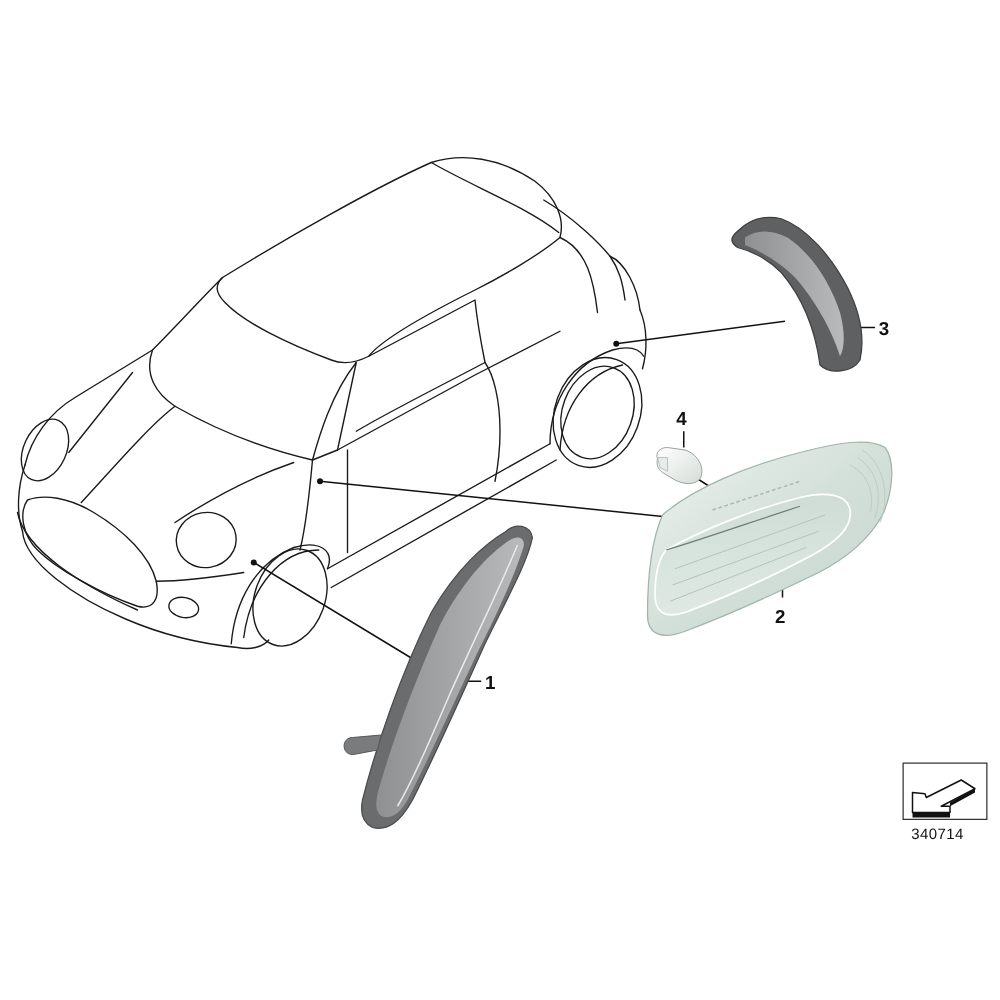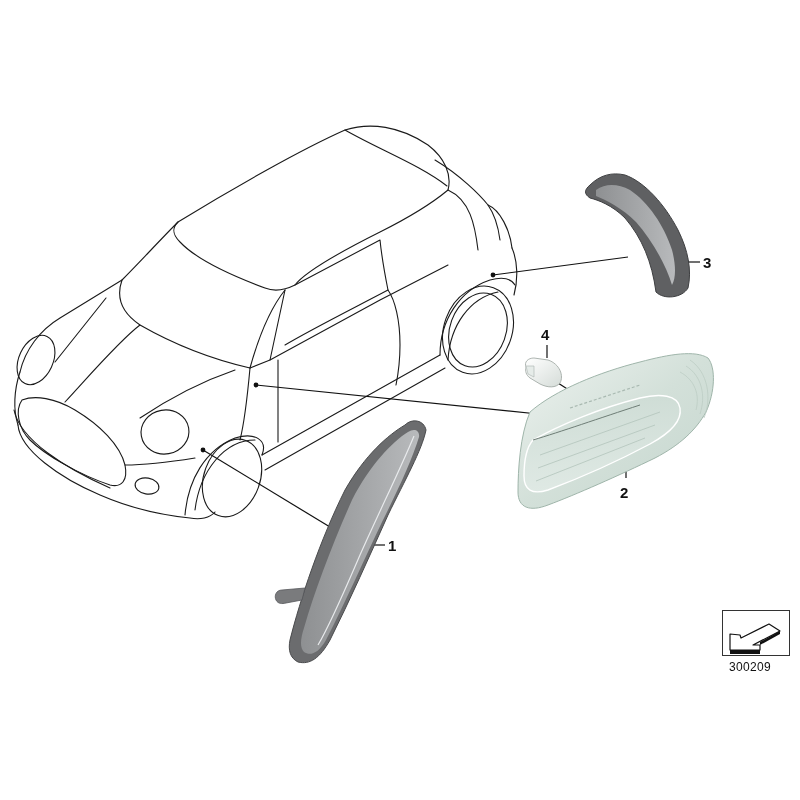--- a/index.html
+++ b/index.html
@@ -143,13 +143,13 @@
 </svg>
 
 <div class="ref-box">
   <svg width="66" height="44" viewBox="0 0 66 44">
     <path d="M7,23 L7,39 L37,39 L37,34 L30,34 L57,20 L46,13 L18,27 L17,24 Z" fill="#fff" stroke="#111" stroke-width="1.2" stroke-linejoin="round"></path>
     <path d="M7,39 L37,39 L37,44" fill="none"></path>
     <rect x="7" y="39" width="30" height="4" fill="#111"></rect>
     <path d="M37,34 L57,23 L57,20 L37,31 Z" fill="#111"></path>
   </svg>
 </div>
-<div class="ref-number">300209</div>
+<div class="ref-number">340714</div>
 
 </body></html>

